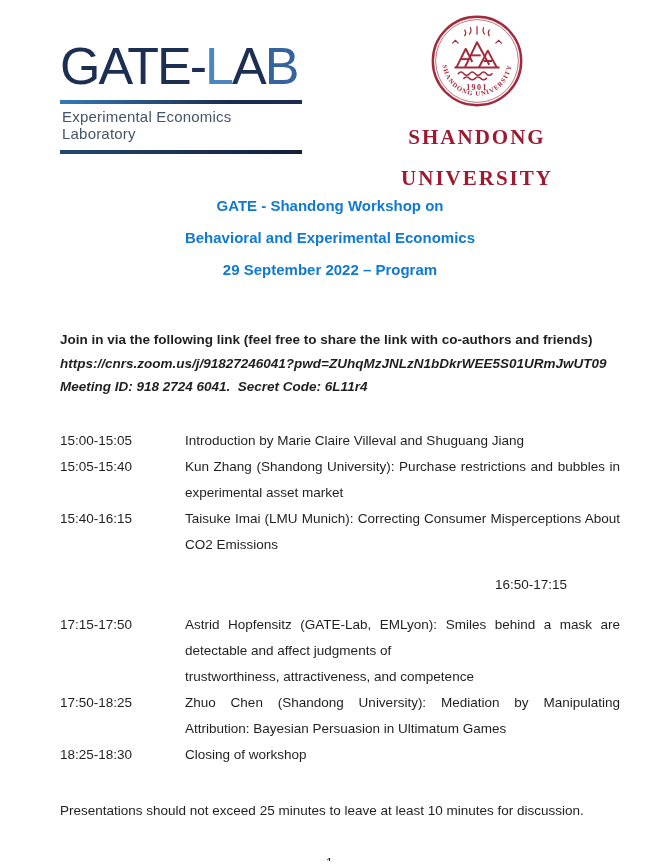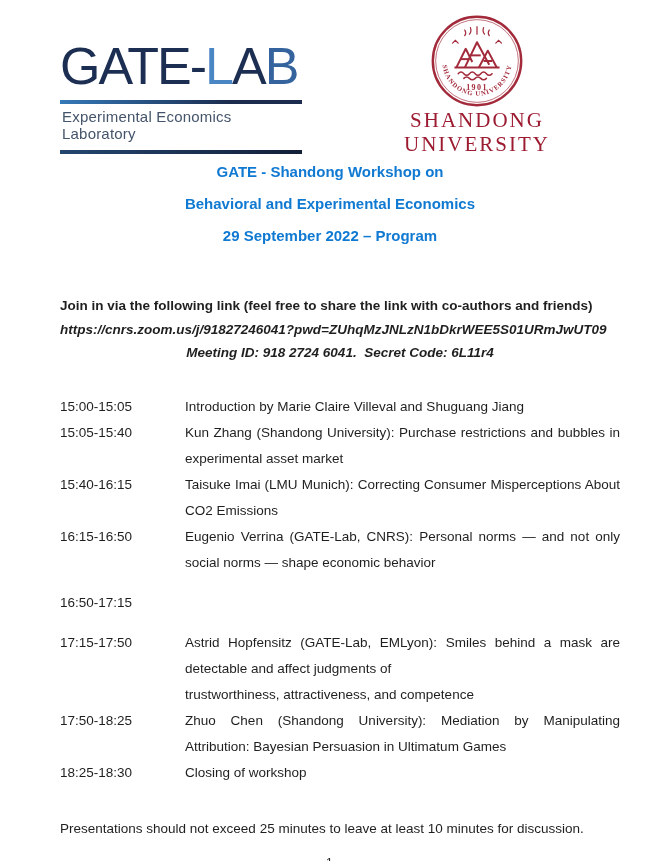--- a/index.html
+++ b/index.html
@@ -22,33 +22,33 @@
   .logo-left{width:242px;padding-top:26px;}
   .gatelab-word{font-size:52px;line-height:1;letter-spacing:-2px;font-weight:400;white-space:nowrap;}
   .gatelab-word .navy{color:var(--logo-navy);}
   .gatelab-word .blue{color:var(--logo-blue);}
   .gatelab-word .blue2{color:var(--logo-blue2);}
   .logo-line1{height:4px;margin-top:8px;background:linear-gradient(90deg,#3579b9 0%,#1b2c4e 70%);}
   .logo-sub{font-size:15px;color:var(--subtitle-gray);margin:4px 0 8px 2px;letter-spacing:.2px;}
   .logo-line2{height:4px;background:linear-gradient(90deg,#24466f,#131f38);}
   .univ{width:170px;text-align:center;}
   .seal-svg{width:94px;height:94px;display:block;margin:0 auto;}
-  .univ-word{font-family:"Liberation Serif",serif;font-weight:normal;color:var(--wordmark-red);
-    font-size:21px;letter-spacing:2px;line-height:1.1;margin-top:1px;white-space:nowrap;}
+  .univ-word{font-family:"Liberation Serif",serif;font-weight:bold;color:var(--wordmark-red);
+    font-size:21px;letter-spacing:2px;line-height:1.1;margin-top:18px;white-space:nowrap;}
   
   .title-block{text-align:center;color:var(--title-blue);
     font-weight:bold;font-size:15px;line-height:32px;}
   
   .join-block{margin:42px 40px 0 60px;font-size:13.5px;line-height:23.5px;font-weight:bold;}
   .italic{font-style:italic;}
-  .prewrap{white-space:pre-wrap;text-align:center;}
+  .prewrap{white-space:pre-wrap;}
   
   .schedule{margin:29px 40px 7px 60px;font-size:13.5px;line-height:26px;}
   .sch-row{display:flex;}
-  .sch-row.gap{margin-top:14px;}
+  .sch-row.gap{margin-top:14px;justify-content:flex-end;}
   .sch-time{width:125px;flex:none;}
   .sch-desc{flex:1;text-align:justify;}
   
   .footer{margin:34px 40px 0 60px;font-size:13.5px;}
   .footer-note{line-height:17.5px;text-align:justify;padding-right:16px;}
   .page-num{position:absolute;left:326px;top:856px;height:5px;overflow:hidden;font-size:12px;color:#222;}
 </style>
 </head>
 <body>
 
@@ -129,26 +129,20 @@
         <div class="sch-desc">
           <div class="sch-par">Kun Zhang (Shandong University): Purchase restrictions and bubbles in experimental asset market</div>
         </div>
       </div>
       <div class="sch-row">
         <div class="sch-time">15:40-16:15</div>
         <div class="sch-desc">
           <div class="sch-par">Taisuke Imai (LMU Munich): Correcting Consumer Misperceptions About CO2 Emissions</div>
         </div>
       </div>
-      <div class="sch-row">
-        <div class="sch-time">16:15-16:50</div>
-        <div class="sch-desc">
-          <div class="sch-par">Eugenio Verrina (GATE-Lab, CNRS): Personal norms — and not only social norms — shape economic behavior</div>
-        </div>
-      </div>
       <div class="sch-row gap">
         <div class="sch-time">16:50-17:15</div>
       </div>
       <div class="sch-row gap">
         <div class="sch-time">17:15-17:50</div>
         <div class="sch-desc">
           <div class="sch-par">Astrid Hopfensitz (GATE-Lab, EMLyon): Smiles behind a mask are detectable and affect judgments of</div>
           <div class="sch-par">trustworthiness, attractiveness, and competence</div>
         </div>
       </div>

